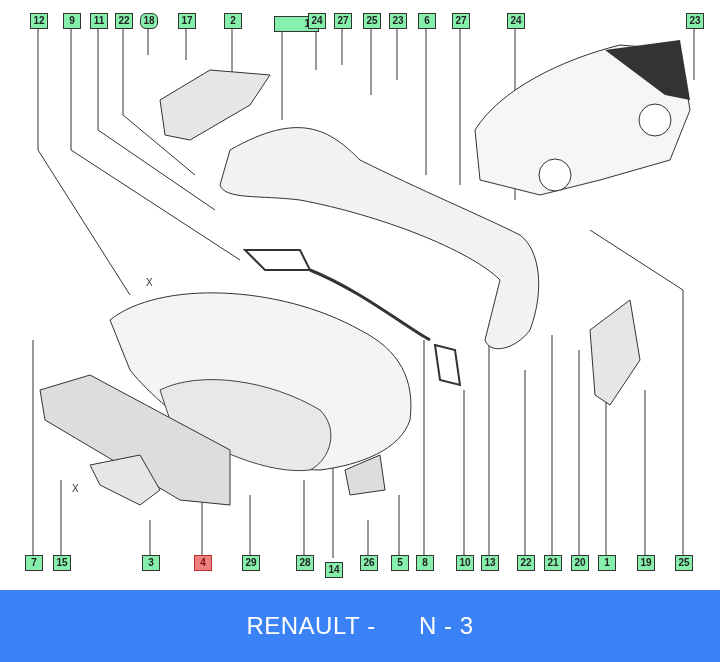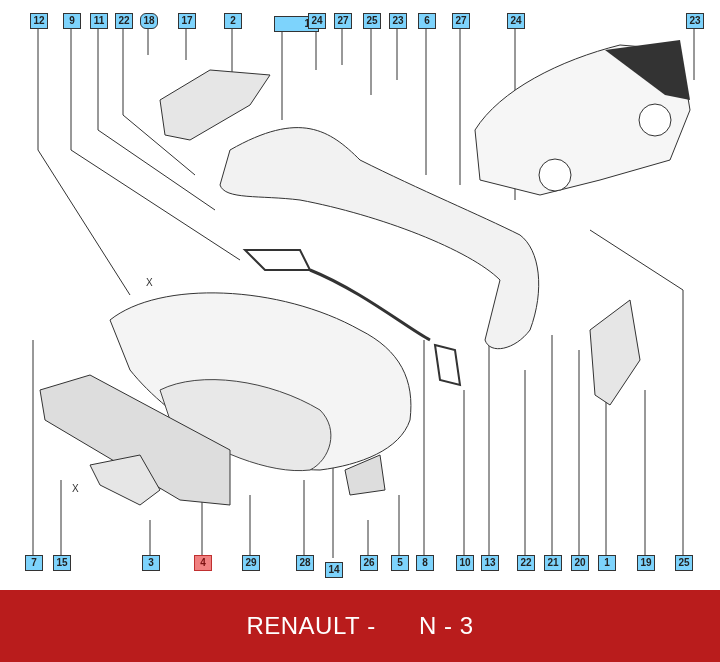--- a/index.html
+++ b/index.html
@@ -1,21 +1,21 @@
 <!DOCTYPE html>
 <html><head>
 <meta charset="utf-8">
 <style>
   html, body { margin:0; padding:0; }
   body { width:720px; height:662px; background:#ffffff; position:relative; overflow:hidden; font-family:"Liberation Sans", sans-serif; }
   #diagram { position:absolute; left:0; top:0; width:720px; height:590px; background:#fff; }
-  .callout { position:absolute; width:16px; height:14px; border:1px solid #333; background:#7dd3fc;
+  .callout { position:absolute; width:16px; height:14px; border:1px solid #333; background:#86efac;
              font:bold 10px "Liberation Sans", sans-serif; color:#222; text-align:center; line-height:14px; box-sizing:content-box; }
   .callout.active { background:#f08080; border-color:#c03030; color:#7a1010; }
-  #footer { position:absolute; left:0; top:590px; width:720px; height:72px; background:#b91c1c;
+  #footer { position:absolute; left:0; top:590px; width:720px; height:72px; background:#3b82f6;
             color:#fff; font:24px "Liberation Sans", sans-serif; display:flex; align-items:center; justify-content:center; letter-spacing:0.5px; }
   #footer .gap { display:inline-block; width:36px; }
 </style>
 </head>
 <body>
 
 <div id="diagram">
   <svg width="720" height="590" viewBox="0 0 720 590" style="position:absolute;left:0;top:0">
     <g fill="none" stroke="#333" stroke-width="1">
 

